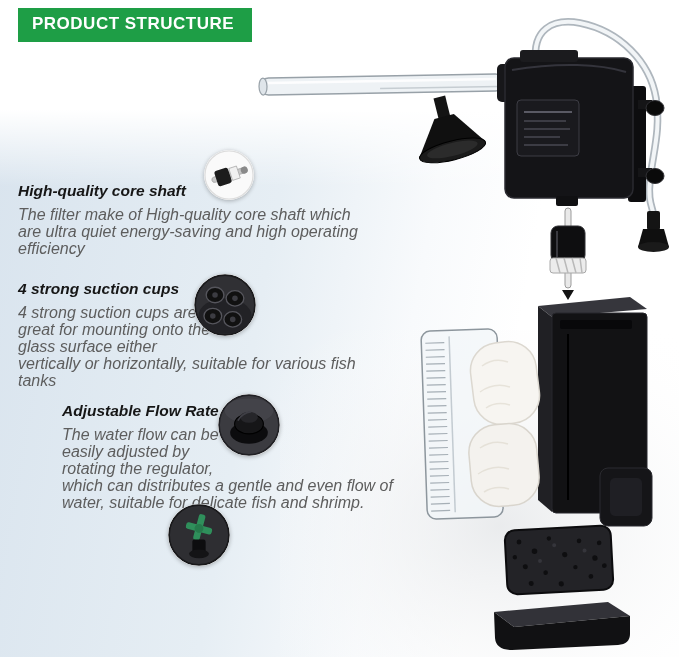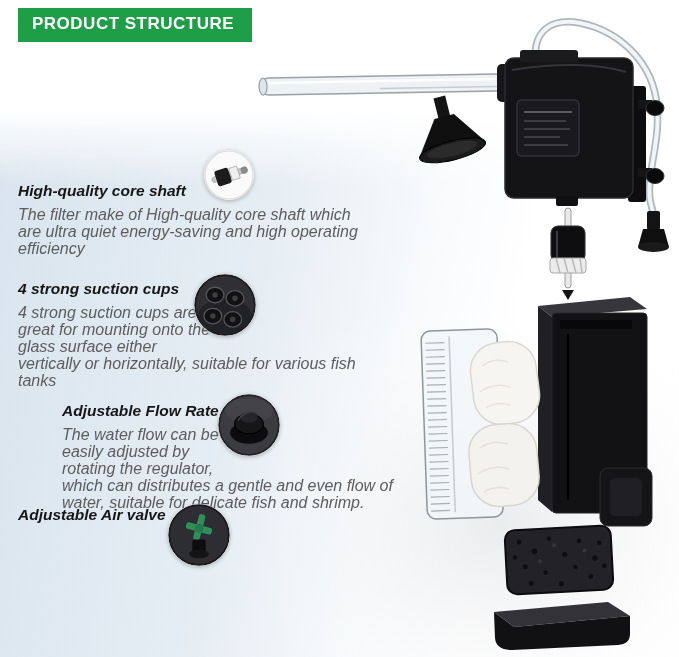--- a/index.html
+++ b/index.html
@@ -255,18 +255,17 @@
           <circle cx="28" cy="28" r="27" fill="#2e2e32" stroke="#18181a" stroke-width="1.5"></circle>
           <g transform="rotate(15 28 22)">
             <rect x="25" y="9" width="6" height="24" rx="2" fill="#2f8f5b"></rect>
             <rect x="16" y="19" width="24" height="6" rx="2" fill="#2f8f5b"></rect>
             <circle cx="28" cy="22" r="4" fill="#267a4c"></circle>
           </g>
           <rect x="22" y="32" width="12" height="13" rx="2" fill="#0d0d0f"></rect>
           <ellipse cx="28" cy="45" rx="9" ry="4" fill="#141416"></ellipse>
         </svg>
       </div>
-      <h3>Adjustable Air valve</h3>
       <p><span class="wrap-spacer"></span></p>
     </section>
 
   </div>
 </div>
 
 </body></html>

